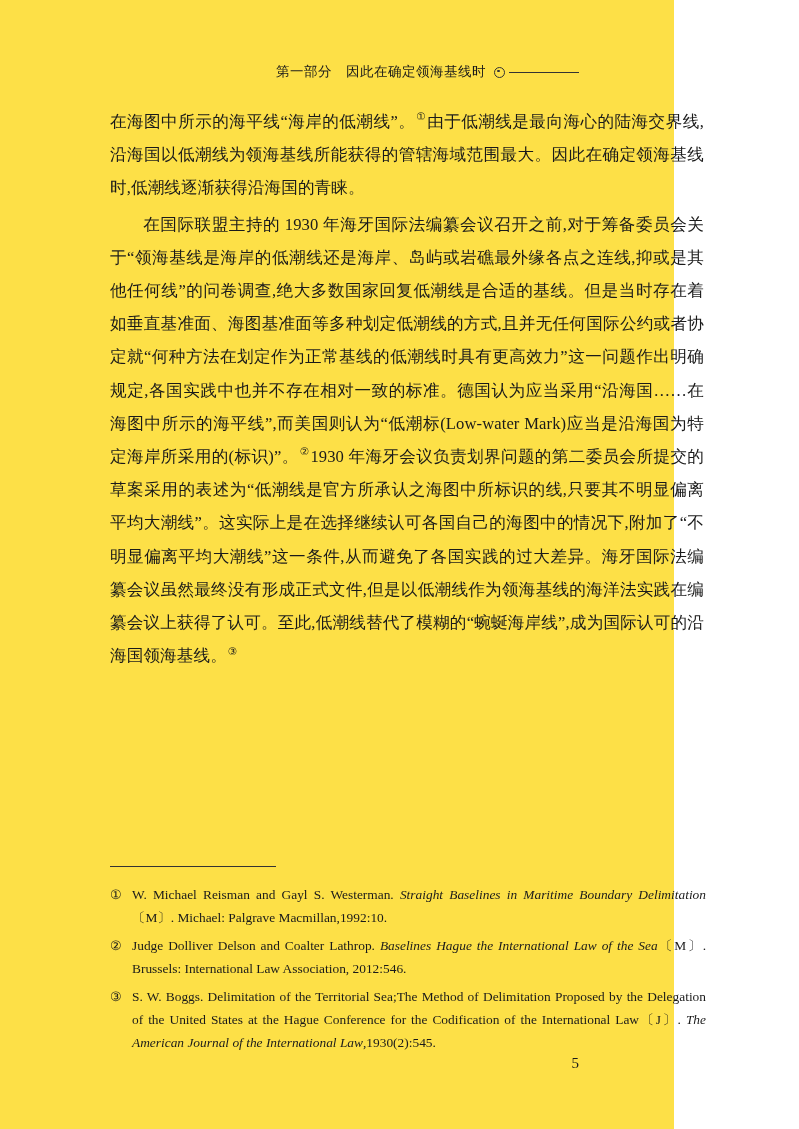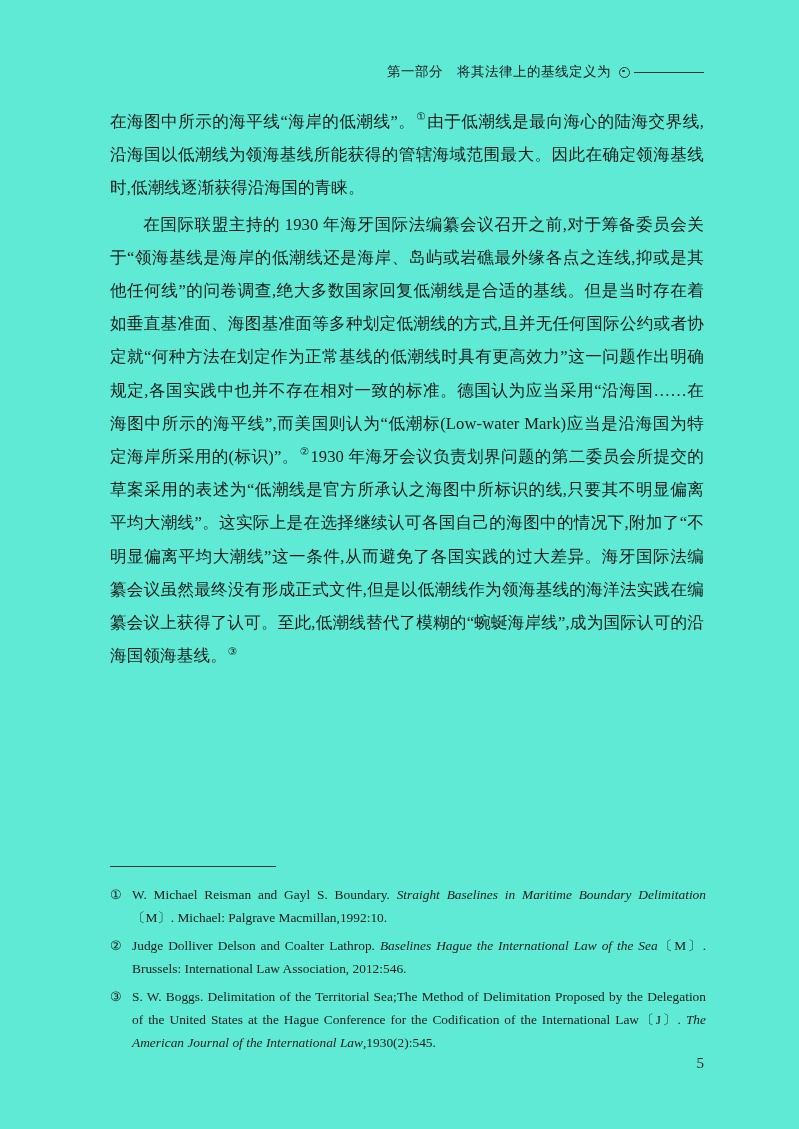--- a/index.html
+++ b/index.html
@@ -11,23 +11,23 @@
     width: 799px;
     height: 1129px;
     position: relative;
     font-family: "Liberation Serif", "DejaVu Serif", serif;
     color: #1a1a1a;
     overflow: hidden;
   }
   .page {
     position: absolute;
     left: 0; top: 0;
-    width: 799px;
+    width: 674px;
     height: 1129px;
-    background: #5eead4;
+    background: #fde047;
   }
   
   .running-head {
     position: absolute;
     left: 110px;
     right: 95px;
     top: 60px;
     height: 24px;
     display: flex;
     align-items: center;
@@ -140,21 +140,21 @@
   }
 </style>
 </head>
 <body>
 
 <div class="page">
 
   <div class="running-head">
     <span class="rh-part">第一部分</span>
     <span class="rh-sep"></span>
-    <span class="rh-part">将其法律上的基线定义为</span>
+    <span class="rh-part">因此在确定领海基线时</span>
     <span class="rh-circle"></span>
     <span class="rh-rule"></span>
   </div>
 
   <div class="body-block">
 
     <p class="para">
       <span>在海图中所示的海平线“海岸的低潮线”。</span><sup class="fn">①</sup><span>由于低潮线是最向海心的陆海交界线,沿海国以低潮线为领海基线所能获得的管辖海域范围最大。因此在确定领海基线时,低潮线逐渐获得沿海国的青睐。</span>
     </p>
 
@@ -164,21 +164,21 @@
 
 
   </div>
 
   <div class="fn-rule"></div>
 
   <div class="footnotes">
 
     <div class="fn-item">
       <span class="fn-marker">①</span>
-      <span class="fn-text"><span>W. Michael Reisman and Gayl S. Boundary. </span><i>Straight Baselines in Maritime Boundary Delimitation</i><span>〔M〕. Michael: Palgrave Macmillan,1992:10.</span></span>
+      <span class="fn-text"><span>W. Michael Reisman and Gayl S. Westerman. </span><i>Straight Baselines in Maritime Boundary Delimitation</i><span>〔M〕. Michael: Palgrave Macmillan,1992:10.</span></span>
     </div>
 
     <div class="fn-item">
       <span class="fn-marker">②</span>
       <span class="fn-text"><span>Judge Dolliver Delson and Coalter Lathrop. </span><i>Baselines Hague the International Law of the Sea</i><span>〔M〕. Brussels: International Law Association, 2012:546.</span></span>
     </div>
 
     <div class="fn-item">
       <span class="fn-marker">③</span>
       <span class="fn-text"><span>S. W. Boggs. Delimitation of the Territorial Sea;The Method of Delimitation Proposed by the Delegation of the United States at the Hague Conference for the Codification of the International Law〔J〕. </span><i>The American Journal of the International Law</i><span>,1930(2):545.</span></span>

